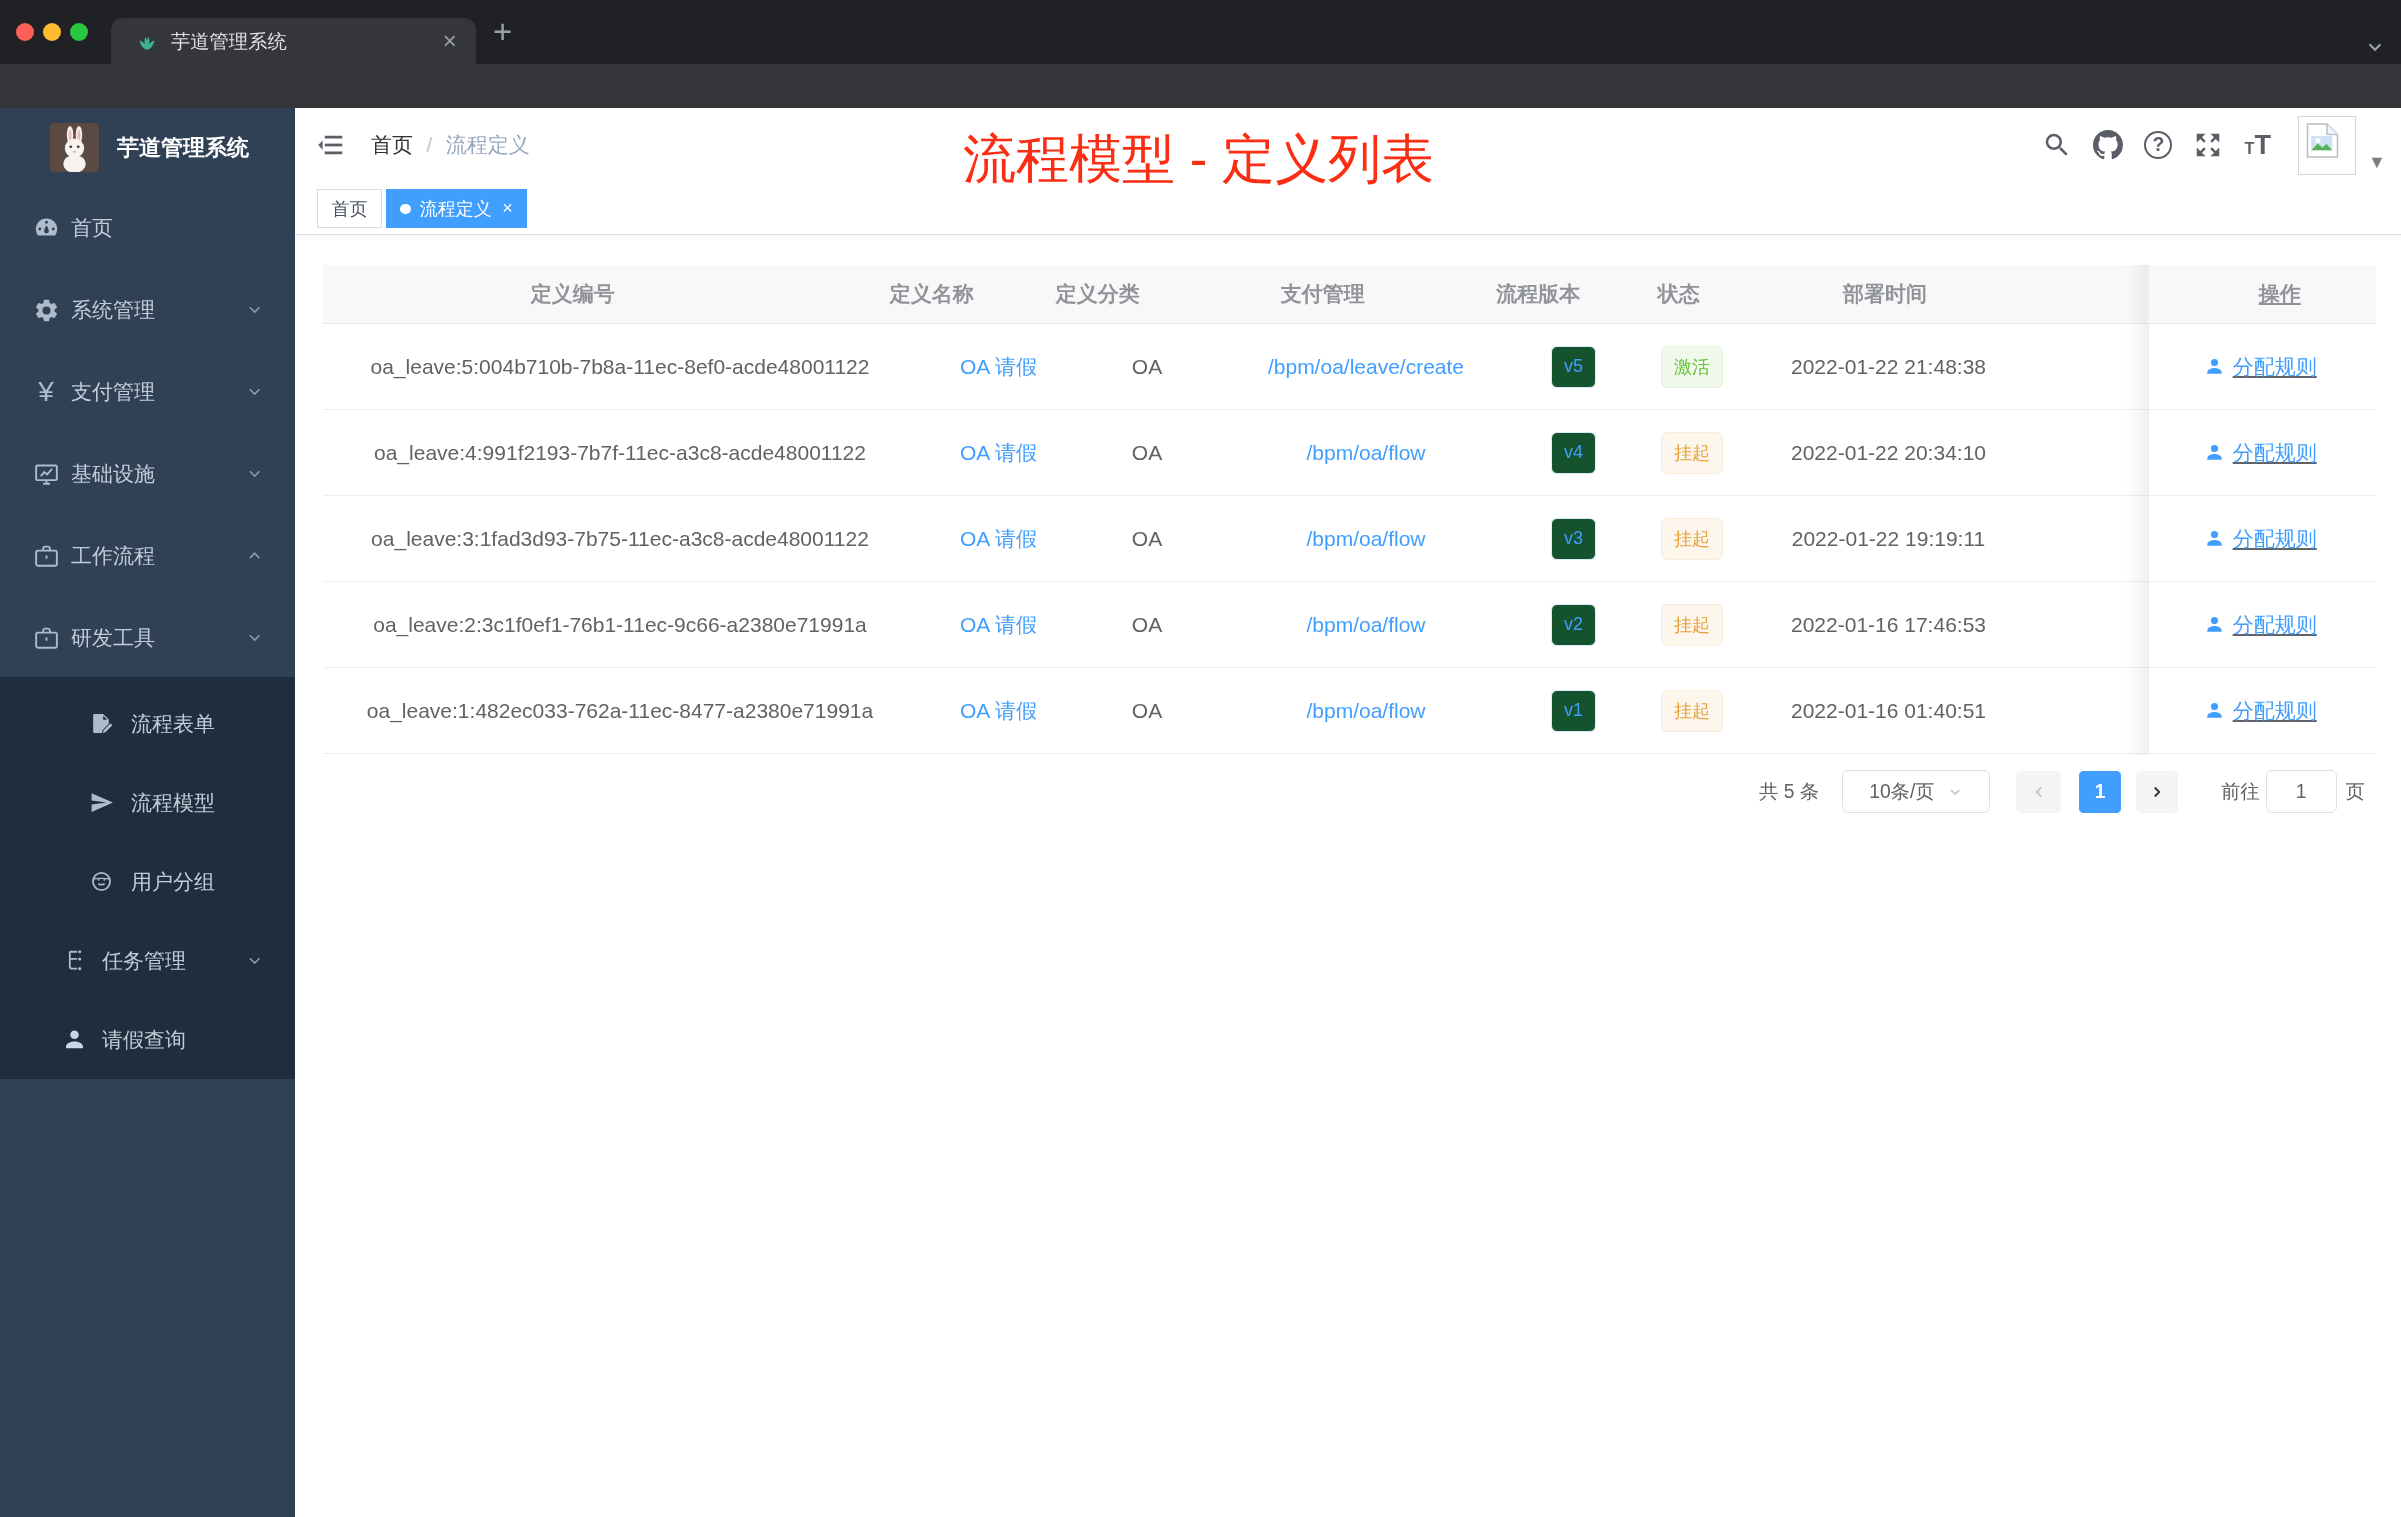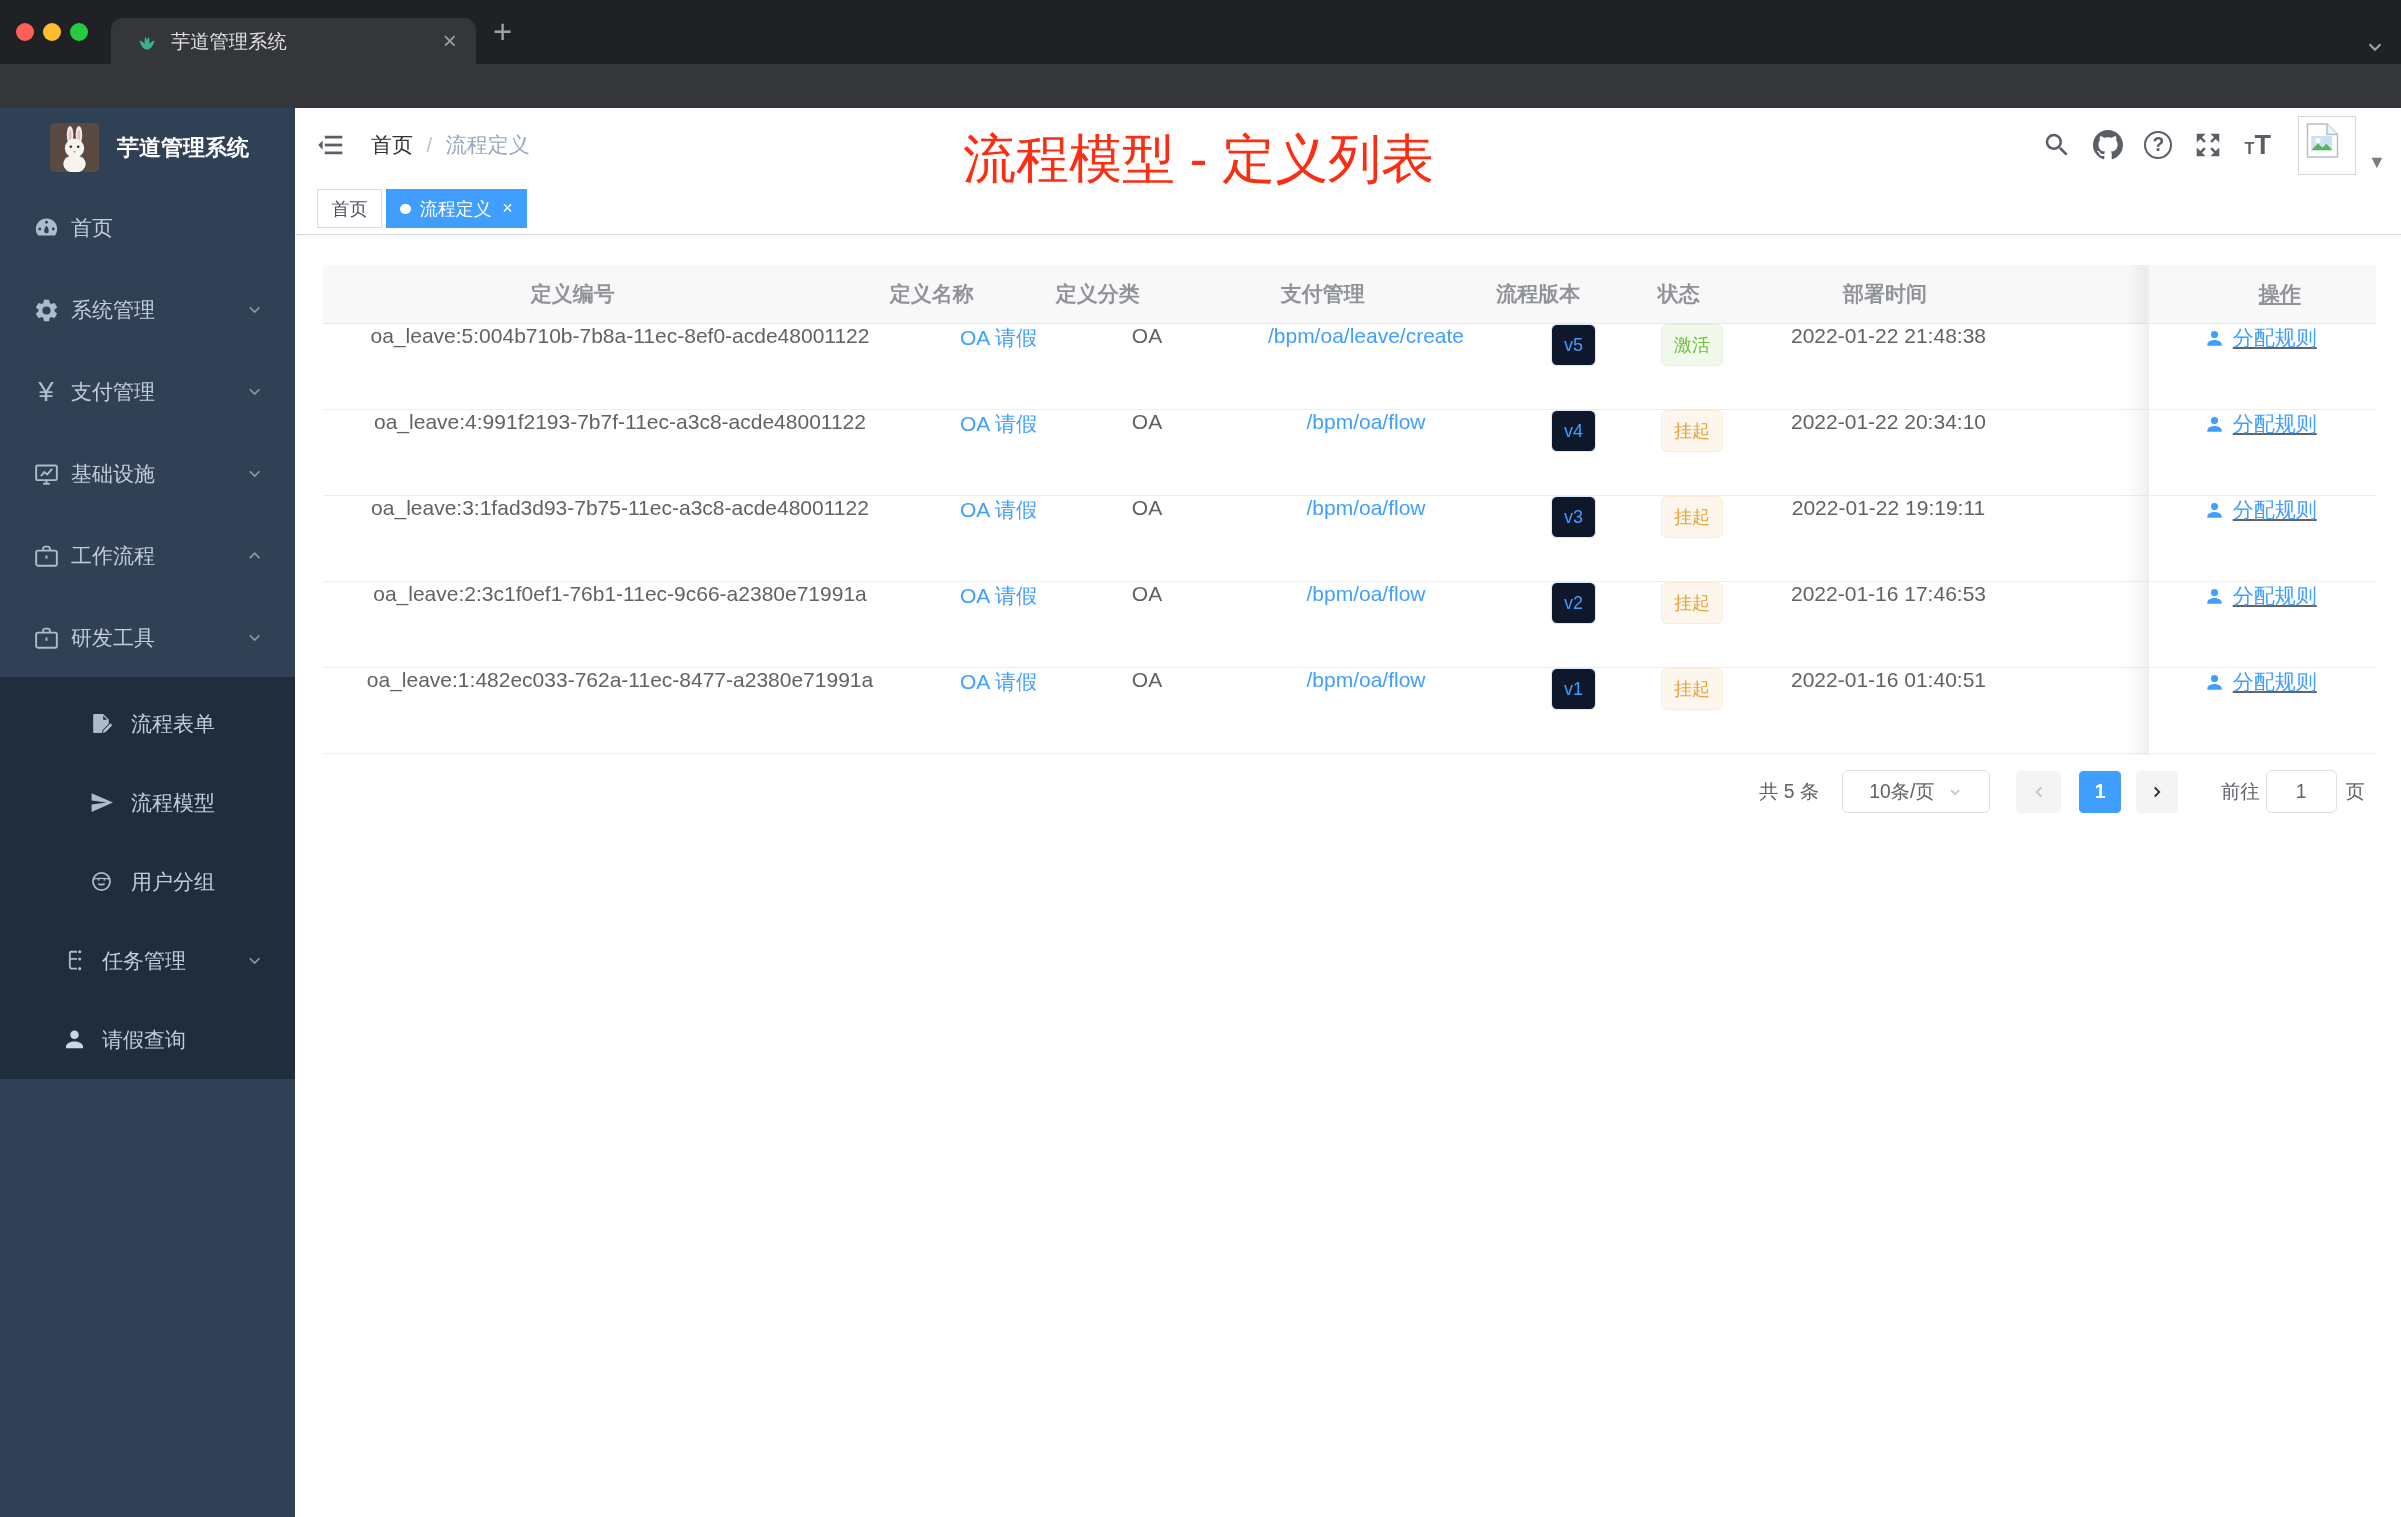--- a/index.html
+++ b/index.html
@@ -95,30 +95,30 @@
     border-bottom:1.5px solid #d8dce5; box-shadow:0 1.5px 4.5px rgba(0,0,0,.04); }
   .tag-item { position:absolute; top:7.4px; height:39px; display:flex; align-items:center;
     font-size:18px; border:1.5px solid #d8dce5; background:#fff; color:#495060; padding:0 13.4px; }
   .tag-item.first { left:22px; }
   .tag-item.active { left:91px; background:#409eff; border-color:#409eff; color:#fff; }
   .tag-item .dot { width:10.4px; height:10.4px; border-radius:50%; background:#fff; margin-right:9px; }
   .tag-item .x { margin-left:10.4px; font-size:18px; }
 
   
   .table { position:absolute; left:28px; top:157px; width:2053px; color:#606266; font-size:21px; }
-  .trow { display:flex; height:86px; border-bottom:1.5px solid #ebeef5; align-items:flex-start; }
+  .trow { display:flex; height:86px; border-bottom:1.5px solid #ebeef5; align-items:center; }
   .thead { display:flex; height:59px; background:#f8f8f9; color:#909399; font-weight:600;
     align-items:center; border-bottom:1.5px solid #e4e9f0;gap:41px; }
   .cell { display:flex; align-items:center; justify-content:center; text-align:center; }
   .c1{width:594px;} .c2{width:163px;} .c3{width:134px;} .c4{width:304px;}
   .c5{width:111px;} .c6{width:126px;} .c7{width:267px;} .csp{width:124px;} .c8{width:229px;text-decoration:underline;}
   .link { color:#409eff; cursor:pointer; }
   .eltag { display:inline-flex; align-items:center; height:42px; padding:0 12px; border-radius:6px;
     font-size:18px; border:1.5px solid; }
-  .tag-ver { color:#409eff; background:#0f172a; border-color:#d9ecff; }
+  .tag-ver { color:#409eff; background:#14532d; border-color:#d9ecff; }
   .tag-green { color:#67c23a; background:#f0f9eb; border-color:#e1f3d8; }
   .tag-orange { color:#e6a23c; background:#fdf6ec; border-color:#faecd8; }
   .actlink { display:inline-flex; align-items:center; gap:7.4px; color:#409eff; cursor:pointer; }
   .actlink svg { width:21px; height:21px; }
   .vline { position:absolute; left:1824px; top:0; width:1.5px; height:490px; background:#ebeef5; }
   .vshadow { position:absolute; left:1802px; top:0; width:22px; height:490px;
     background:linear-gradient(to right, rgba(0,0,0,0), rgba(0,0,0,.05)); }
 
   
   .pagin { position:absolute; left:1464px; top:661px; height:45px; display:flex; align-items:center;

